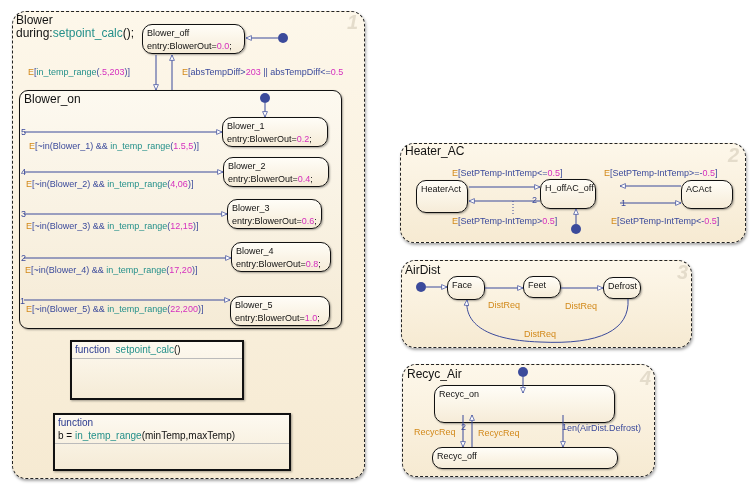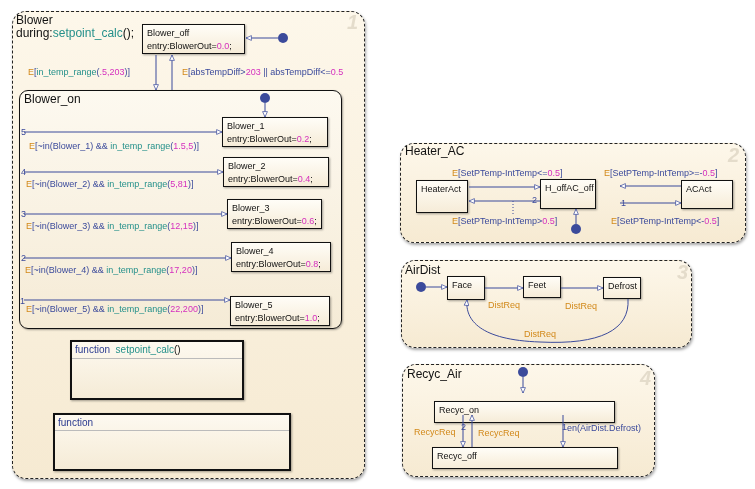--- a/index.html
+++ b/index.html
@@ -4,21 +4,21 @@
 <style>
   html, body { margin:0; padding:0; background:#ffffff; }
   body { width:755px; height:489px; position:relative; overflow:hidden;
          font-family:"Liberation Sans", sans-serif; font-size:9px; color:#111; }
   .super { position:absolute; border:1px dashed #222; border-radius:14px;
            background:linear-gradient(180deg,#fdf7ea 0%,#f6ead2 100%);
            box-shadow:1px 2px 3px rgba(0,0,0,0.35); }
   .solid { position:absolute; border:1.2px solid #111; border-radius:9px;
            background:linear-gradient(180deg,#fdf9f0 0%,#f5ebd6 100%);
            box-shadow:1px 1px 2px rgba(0,0,0,0.35); }
-  .state { position:absolute; border:1.2px solid #111; border-radius:0;
+  .state { position:absolute; border:1.2px solid #111; border-radius:10px;
            background:linear-gradient(180deg,#fffdf7 0%,#f6ecd8 100%);
            box-shadow:1px 1px 2px rgba(0,0,0,0.35); padding:2px 4px; box-sizing:border-box;
            line-height:13px; font-size:9px; }
   .title { position:absolute; font-size:12px; line-height:11px; }
   .num { position:absolute; font-size:20px; font-weight:bold; font-style:italic;
          color:#e4dccb; line-height:20px; }
   .lbl { position:absolute; font-size:9px; white-space:nowrap; line-height:11px; color:#3b4a9b; }
   .ev { color:#d2891a; }
   .fn { color:#24908a; }
   .nm { color:#d52fbe; }
@@ -74,21 +74,21 @@
   <div>Blower_5</div>
   <div><span>entry:BlowerOut=</span><span class="nm">1.0</span><span>;</span></div>
 </div>
 
 <div class="lbl" style="left:21px;top:127px;">5</div>
 <div class="lbl" style="left:29px;top:141px;">
   <span class="ev">E</span><span>[~in(Blower_1) &amp;&amp; </span><span class="fn">in_temp_range</span><span>(</span><span class="nm">1.5,5</span><span>)]</span>
 </div>
 <div class="lbl" style="left:21px;top:167px;">4</div>
 <div class="lbl" style="left:26px;top:179px;">
-  <span class="ev">E</span><span>[~in(Blower_2) &amp;&amp; </span><span class="fn">in_temp_range</span><span>(</span><span class="nm">5,81</span><span>)]</span>
+  <span class="ev">E</span><span>[~in(Blower_2) &amp;&amp; </span><span class="fn">in_temp_range</span><span>(</span><span class="nm">4,06</span><span>)]</span>
 </div>
 <div class="lbl" style="left:21px;top:209px;">3</div>
 <div class="lbl" style="left:26px;top:221px;">
   <span class="ev">E</span><span>[~in(Blower_3) &amp;&amp; </span><span class="fn">in_temp_range</span><span>(</span><span class="nm">12,15</span><span>)]</span>
 </div>
 <div class="lbl" style="left:21px;top:253px;">2</div>
 <div class="lbl" style="left:25px;top:265px;">
   <span class="ev">E</span><span>[~in(Blower_4) &amp;&amp; </span><span class="fn">in_temp_range</span><span>(</span><span class="nm">17,20</span><span>)]</span>
 </div>
 <div class="lbl" style="left:20px;top:296px;">1</div>
@@ -98,20 +98,21 @@
 
 <div class="func" style="left:70px;top:340px;width:170px;height:56px;">
   <div style="padding:1px 3px;height:14px;line-height:14px;">
     <span class="kw">function</span>&nbsp; <span class="fn">setpoint_calc</span><span>()</span>
   </div>
   <div class="sep"></div>
 </div>
 <div class="func" style="left:53px;top:413px;width:234px;height:54px;">
   <div style="padding:1px 3px;line-height:13px;">
     <div class="kw">function</div>
+    <div><span>b = </span><span class="fn">in_temp_range</span><span>(minTemp,maxTemp)</span></div>
   </div>
   <div class="sep"></div>
 </div>
 
 <div class="super" style="left:400px;top:143px;width:344px;height:98px;"></div>
 <div class="title" style="left:405px;top:146px;">Heater_AC</div>
 <div class="num" style="left:728px;top:145px;">2</div>
 <div class="state" style="left:416px;top:180px;width:52px;height:33px;">HeaterAct</div>
 <div class="state" style="left:540px;top:179px;width:56px;height:30px;">H_offAC_off</div>
 <div class="state" style="left:681px;top:180px;width:52px;height:29px;">ACAct</div>
@@ -137,21 +138,21 @@
 <div class="state" style="left:447px;top:276px;width:38px;height:24px;">Face</div>
 <div class="state" style="left:523px;top:276px;width:38px;height:22px;">Feet</div>
 <div class="state" style="left:603px;top:277px;width:38px;height:22px;">Defrost</div>
 <div class="lbl orange" style="left:488px;top:300px;">DistReq</div>
 <div class="lbl orange" style="left:565px;top:301px;">DistReq</div>
 <div class="lbl orange" style="left:524px;top:329px;">DistReq</div>
 
 <div class="super" style="left:402px;top:364px;width:251px;height:111px;"></div>
 <div class="title" style="left:407px;top:369px;">Recyc_Air</div>
 <div class="num" style="left:640px;top:368px;">4</div>
-<div class="state" style="left:434px;top:385px;width:181px;height:22px;margin-top:16px;">Recyc_on</div>
+<div class="state" style="left:434px;top:385px;width:181px;height:38px;">Recyc_on</div>
 <div class="state" style="left:432px;top:447px;width:186px;height:22px;">Recyc_off</div>
 <div class="lbl orange" style="left:414px;top:427px;">RecycReq</div>
 <div class="lbl" style="left:461px;top:422px;">2</div>
 <div class="lbl orange" style="left:478px;top:428px;">RecycReq</div>
 <div class="lbl" style="left:562px;top:422px;">1</div>
 <div class="lbl" style="left:567px;top:423px;">
   <span>en</span><span>(AirDist.Defrost)</span>
 </div>
 
 <svg width="755" height="489">

